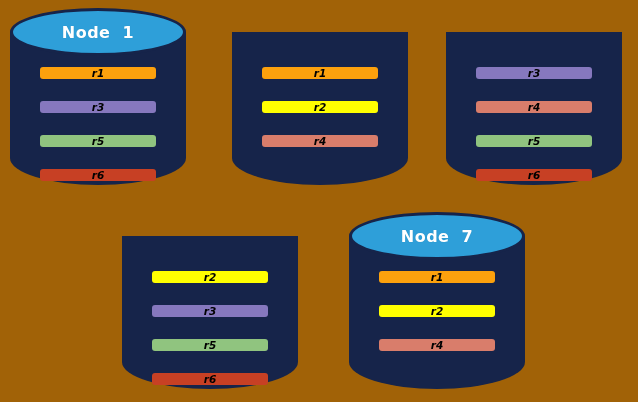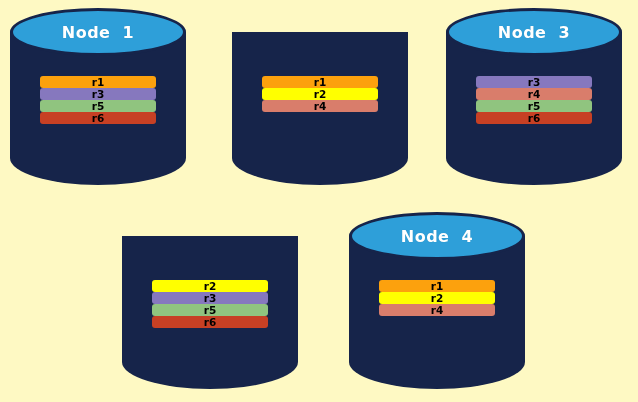--- a/index.html
+++ b/index.html
@@ -44,45 +44,46 @@
     font-weight: bold;
     font-size: 16px;
     white-space: pre;
     letter-spacing: 0.5px;
     text-shadow: 0 0 1px rgba(0,0,0,0.15);
   }
   .bars {
     position: absolute;
     left: 50%;
     transform: translateX(-50%);
-    top: 68px;
+    top: 59px;
     width: 116px;
     display: flex;
     flex-direction: column;
-    gap: 0;
+    gap: 22px;
     z-index: 3;
+    font-style: italic;
   }
   .bar {
     height: 12px;
     border-radius: 3px;
     display: flex;
     align-items: center;
     justify-content: center;
   }
   .bar-label {
     color: #000000;
     font-weight: bold;
     font-size: 10.5px;
     line-height: 12px;
   }
 </style>
 </head>
 <body>
 
-<div class="canvas" id="canvas" style="--body: #16244A; --ellipse: #2E9FD9; background: #fef9c3;">
+<div class="canvas" id="canvas" style="--body: #16244A; --ellipse: #2E9FD9; background: #a16207;">
     <div class="node" style="left: 10px; top: 8px;">
       <div class="cyl-body"></div>
       <div class="cyl-top">
         <span class="node-title">Node  1</span>
       </div>
       <div class="bars">
         <div class="bar" style="background: rgb(252, 161, 13);">
           <span class="bar-label">r1</span>
         </div>
         <div class="bar" style="background: rgb(134, 120, 190);">
@@ -105,23 +106,20 @@
         <div class="bar" style="background: rgb(255, 255, 0);">
           <span class="bar-label">r2</span>
         </div>
         <div class="bar" style="background: rgb(217, 125, 107);">
           <span class="bar-label">r4</span>
         </div>
       </div>
     </div>
     <div class="node" style="left: 446px; top: 8px;">
       <div class="cyl-body"></div>
-      <div class="cyl-top">
-        <span class="node-title">Node  3</span>
-      </div>
       <div class="bars">
         <div class="bar" style="background: rgb(134, 120, 190);">
           <span class="bar-label">r3</span>
         </div>
         <div class="bar" style="background: rgb(217, 125, 107);">
           <span class="bar-label">r4</span>
         </div>
         <div class="bar" style="background: rgb(144, 196, 127);">
           <span class="bar-label">r5</span>
         </div>
@@ -143,21 +141,21 @@
           <span class="bar-label">r5</span>
         </div>
         <div class="bar" style="background: rgb(199, 64, 36);">
           <span class="bar-label">r6</span>
         </div>
       </div>
     </div>
     <div class="node" style="left: 349px; top: 212px;">
       <div class="cyl-body"></div>
       <div class="cyl-top">
-        <span class="node-title">Node  4</span>
+        <span class="node-title">Node  7</span>
       </div>
       <div class="bars">
         <div class="bar" style="background: rgb(252, 161, 13);">
           <span class="bar-label">r1</span>
         </div>
         <div class="bar" style="background: rgb(255, 255, 0);">
           <span class="bar-label">r2</span>
         </div>
         <div class="bar" style="background: rgb(217, 125, 107);">
           <span class="bar-label">r4</span>

